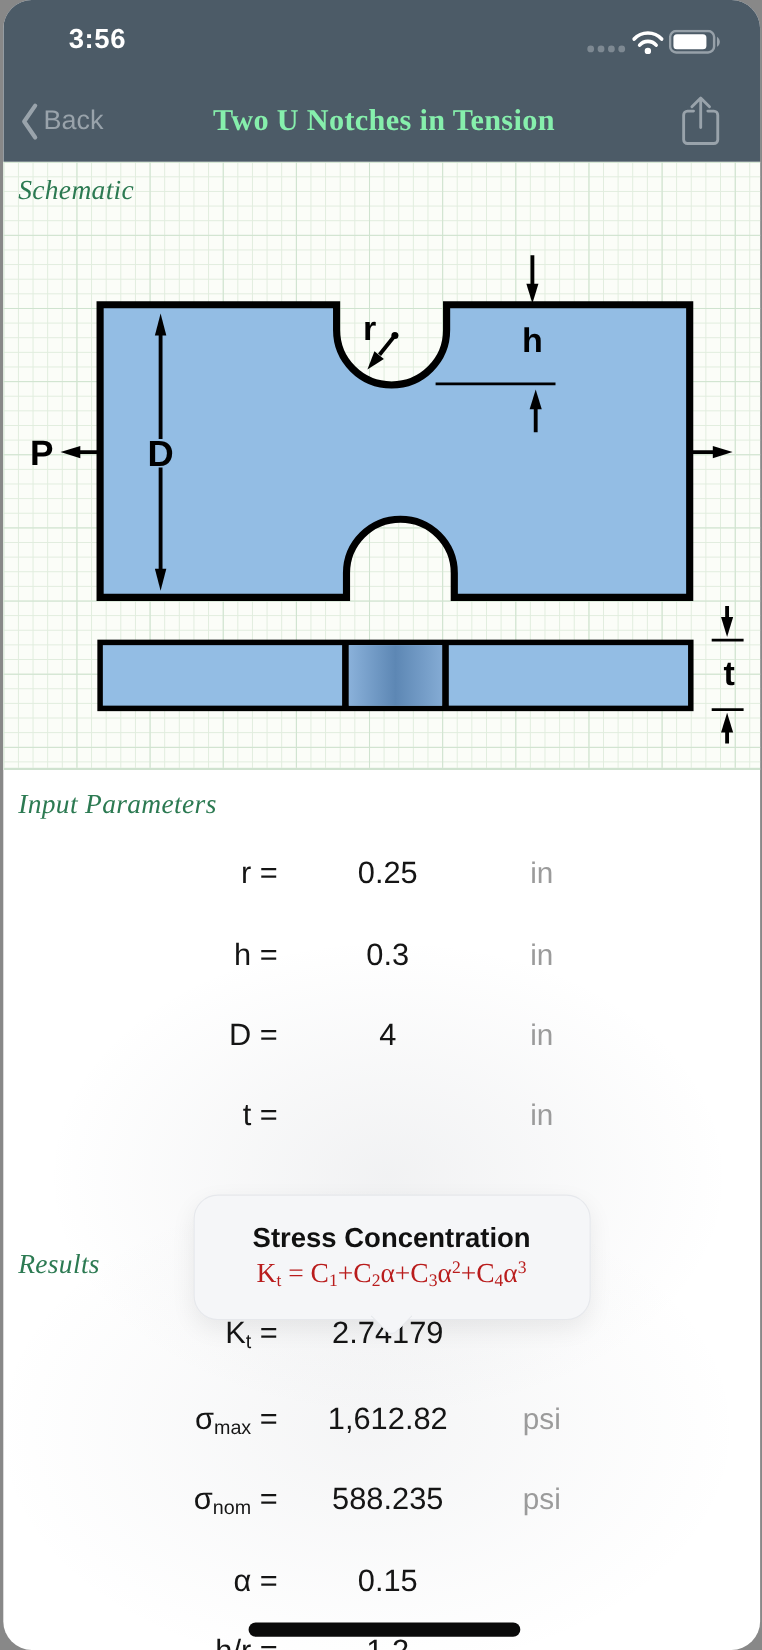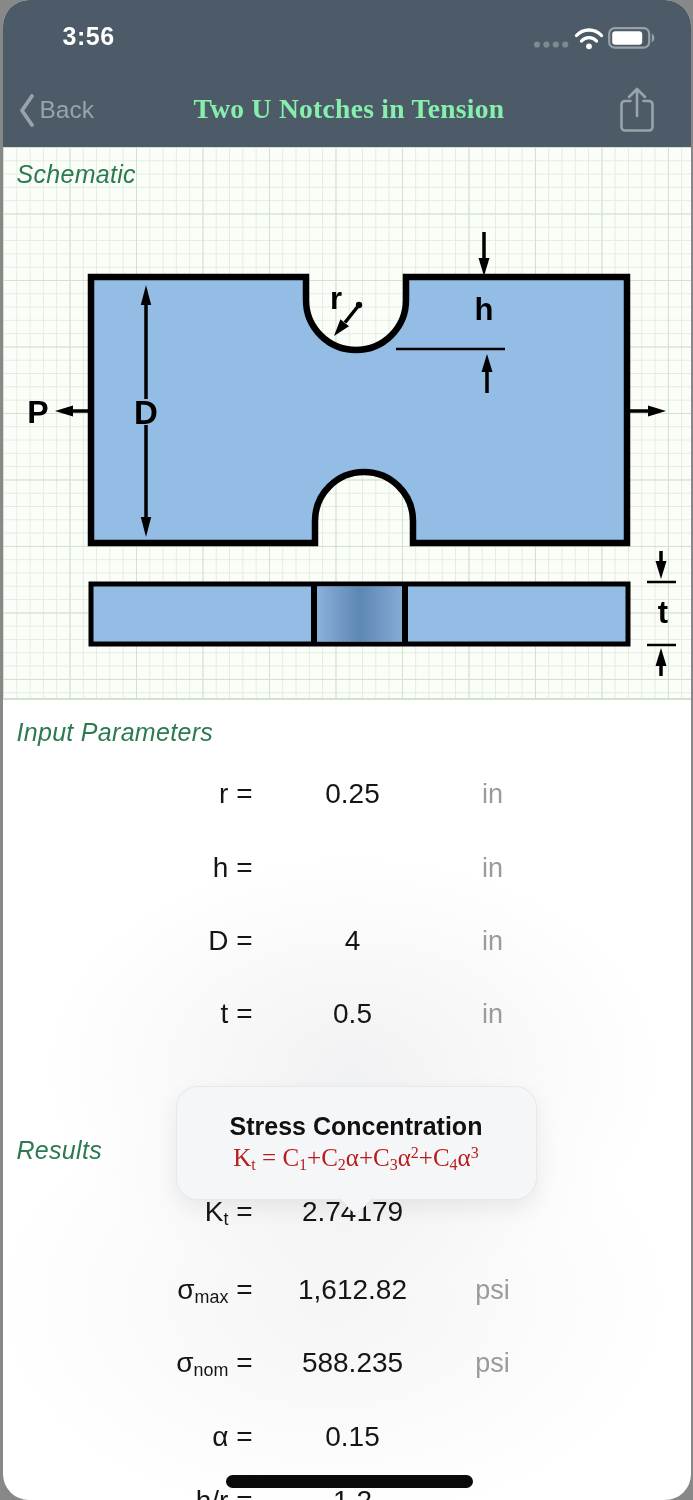--- a/index.html
+++ b/index.html
@@ -27,21 +27,21 @@
     background-image:
       linear-gradient(#cfe3cf 1px, transparent 1px),
       linear-gradient(90deg, #cfe3cf 1px, transparent 1px),
       linear-gradient(#e1edde 1px, transparent 1px),
       linear-gradient(90deg, #e1edde 1px, transparent 1px);
     background-size:66.5px 66.5px,66.5px 66.5px,13.3px 13.3px,13.3px 13.3px;
     border-bottom:2px solid #cfe2cf;
   }
   .section-heading{
     position:absolute;left:14px;
-    font-size:25px;font-style:italic;font-weight:500;color:#2c7a52;z-index:4;letter-spacing:.3px;
+    font-size:25px;font-style:italic;font-weight:500;color:#2c7a52;z-index:4;letter-spacing:.3px;font-family:Liberation Serif, serif;
   }
   #schematic-heading{top:160px;}
   #inputs-heading{top:718px;}
   #results-heading{top:1136px;}
   .diagram{position:absolute;left:0;top:147px;}
   .diagram text{font-family:"Liberation Sans","DejaVu Sans",sans-serif;font-weight:bold;fill:#000;}
   
   .bg-wash{
     position:absolute;left:0;top:700px;width:693px;height:800px;pointer-events:none;
     background:
@@ -174,30 +174,30 @@
 
   <div class="section-heading" id="inputs-heading">Input Parameters</div>
 
   <div class="row" id="row-r">
     <span class="lbl">r =</span>
     <span class="val">0.25</span>
     <span class="unit">in</span>
   </div>
   <div class="row" id="row-h">
     <span class="lbl">h =</span>
+    <span class="val">0.3</span>
     <span class="unit">in</span>
   </div>
   <div class="row" id="row-D">
     <span class="lbl">D =</span>
     <span class="val">4</span>
     <span class="unit">in</span>
   </div>
   <div class="row" id="row-t">
     <span class="lbl">t =</span>
-    <span class="val">0.5</span>
     <span class="unit">in</span>
   </div>
 
   <div class="tooltip">
     <div class="tooltip-title">Stress Concentration</div>
     <div class="tooltip-formula">K<sub>t</sub> = C<sub>1</sub>+C<sub>2</sub>α+C<sub>3</sub>α<sup>2</sup>+C<sub>4</sub>α<sup>3</sup></div>
     <div class="tooltip-tail"></div>
   </div>
 
   <div class="section-heading" id="results-heading">Results</div>

